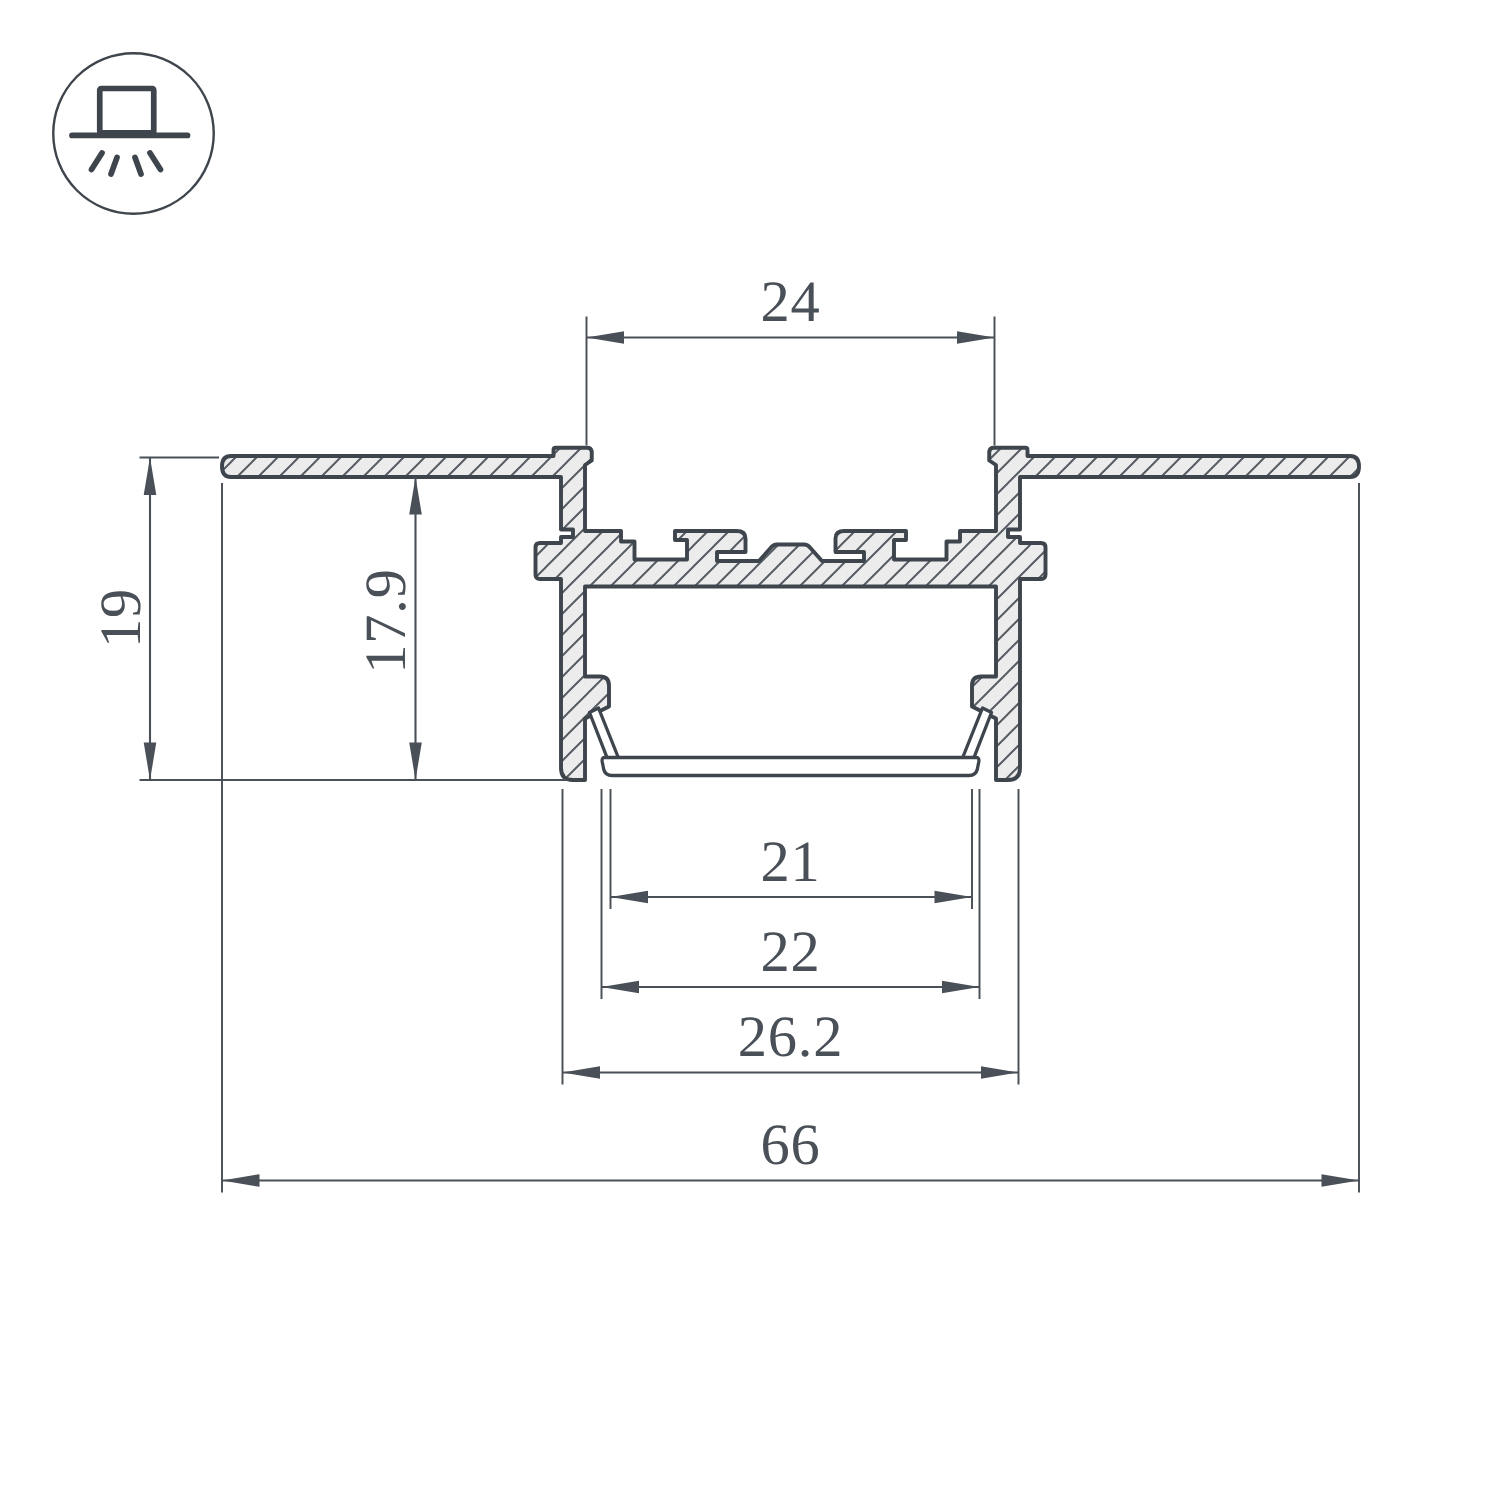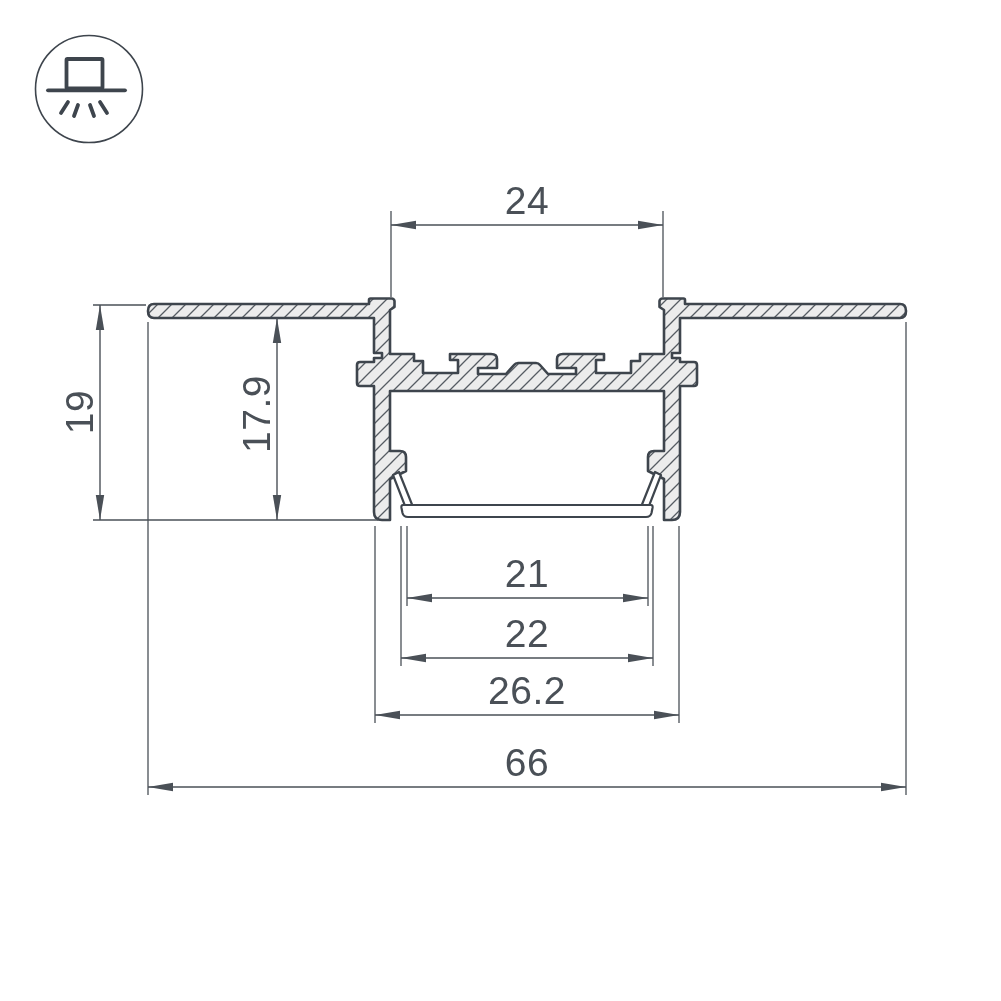--- a/index.html
+++ b/index.html
@@ -1,17 +1,17 @@
 <!DOCTYPE html>
 <html><head>
 <meta charset="utf-8">
 <style>
   html,body{margin:0;padding:0;background:#ffffff;}
   .canvas{position:relative;width:1001px;height:1001px;background:#ffffff;overflow:hidden;
-          font-family:Liberation Sans, sans-serif;}
+          font-family:Liberation Serif, serif;}
   svg{display:block;}
   .profile-body{fill:url(#hatch);stroke:#3e454d;stroke-width:2.6;stroke-linejoin:round;}
   .diffuser{fill:#ffffff;stroke:#3e454d;stroke-width:2.2;stroke-linejoin:round;}
   .dim-line{stroke:#4a5057;stroke-width:1.4;fill:none;}
   .ext-line{stroke:#4a5057;stroke-width:1.3;fill:none;}
   .arrow{fill:#4a5057;stroke:none;}
   .dim-text{fill:#4a5057;font-size:39px;letter-spacing:0.5px;}
   .badge{fill:none;stroke:#3e454d;}
 </style>
 </head>

